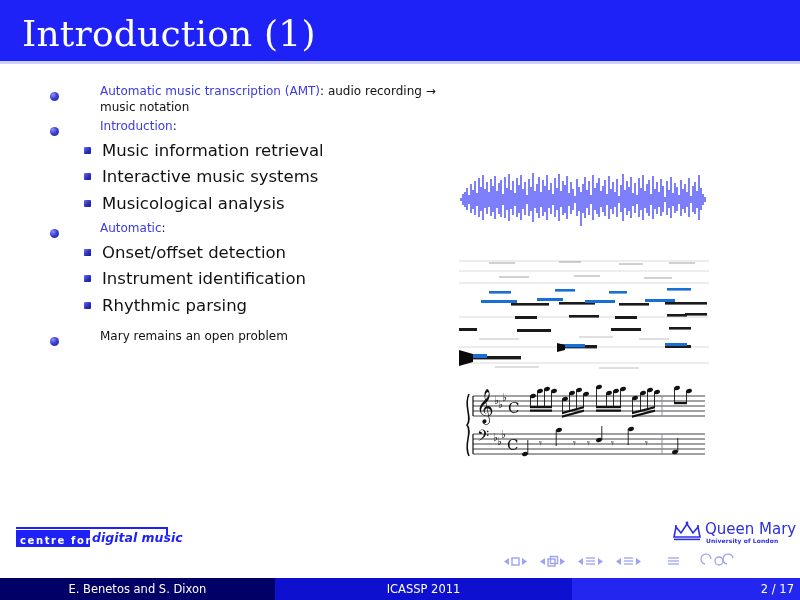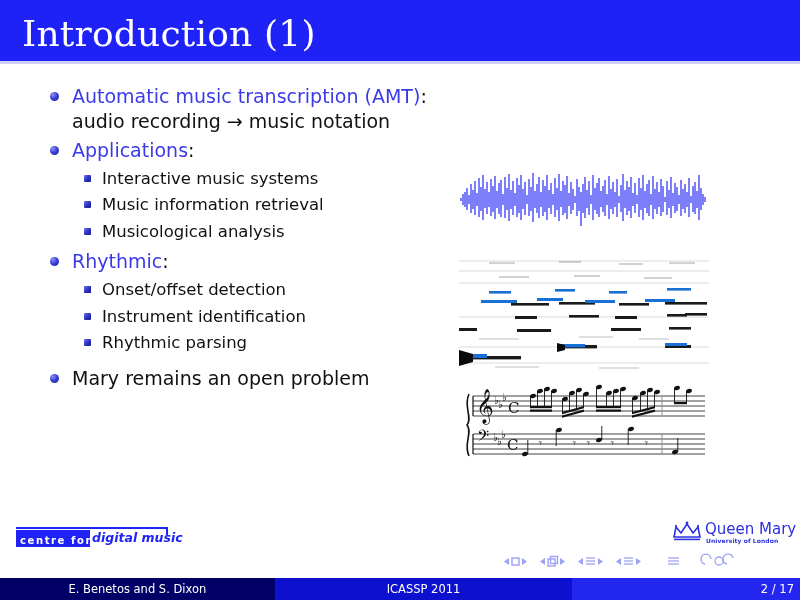--- a/index.html
+++ b/index.html
@@ -44,23 +44,23 @@
 
   
   #content {
     position: absolute;
     left: 0;
     top: 84px;
     width: 460px;
   }
   .lvl1 {
     position: relative;
-    padding-left: 72px;
+    padding-left: 100px;
     margin-bottom: 3px;
-    font-size: 19px;
+    font-size: 12px;
     line-height: 1.33;
     color: #111111;
   }
   .lvl1 .bullet {
     position: absolute;
     left: 50px;
     top: 8px;
     width: 9px; height: 9px;
     border-radius: 50%;
     background: radial-gradient(circle at 33% 30%, #8f93ef 0%, #3b40d6 45%, #1c1f96 100%);
@@ -225,40 +225,40 @@
 
   <div id="content">
 
     <div class="lvl1">
       <span class="bullet"></span>
       <span class="blue">Automatic music transcription (AMT)</span><span class="black">: audio recording → music notation</span>
     </div>
 
     <div class="lvl1">
       <span class="bullet"></span>
-      <span class="blue">Applications</span><span class="black">:</span>
+      <span class="blue">Introduction</span><span class="black">:</span>
     </div>
     <div class="sublist">
+      <div class="lvl2">
+        <span class="bullet2"></span>
+        <span>Music information retrieval</span>
+      </div>
       <div class="lvl2">
         <span class="bullet2"></span>
         <span>Interactive music systems</span>
       </div>
       <div class="lvl2">
         <span class="bullet2"></span>
-        <span>Music information retrieval</span>
-      </div>
-      <div class="lvl2">
-        <span class="bullet2"></span>
         <span>Musicological analysis</span>
       </div>
     </div>
 
     <div class="lvl1">
       <span class="bullet"></span>
-      <span class="blue">Rhythmic</span><span class="black">:</span>
+      <span class="blue">Automatic</span><span class="black">:</span>
     </div>
     <div class="sublist">
       <div class="lvl2">
         <span class="bullet2"></span>
       </div>
       <div class="lvl2">
         <span class="bullet2"></span>
         <span>Onset/offset detection</span>
       </div>
       <div class="lvl2">

